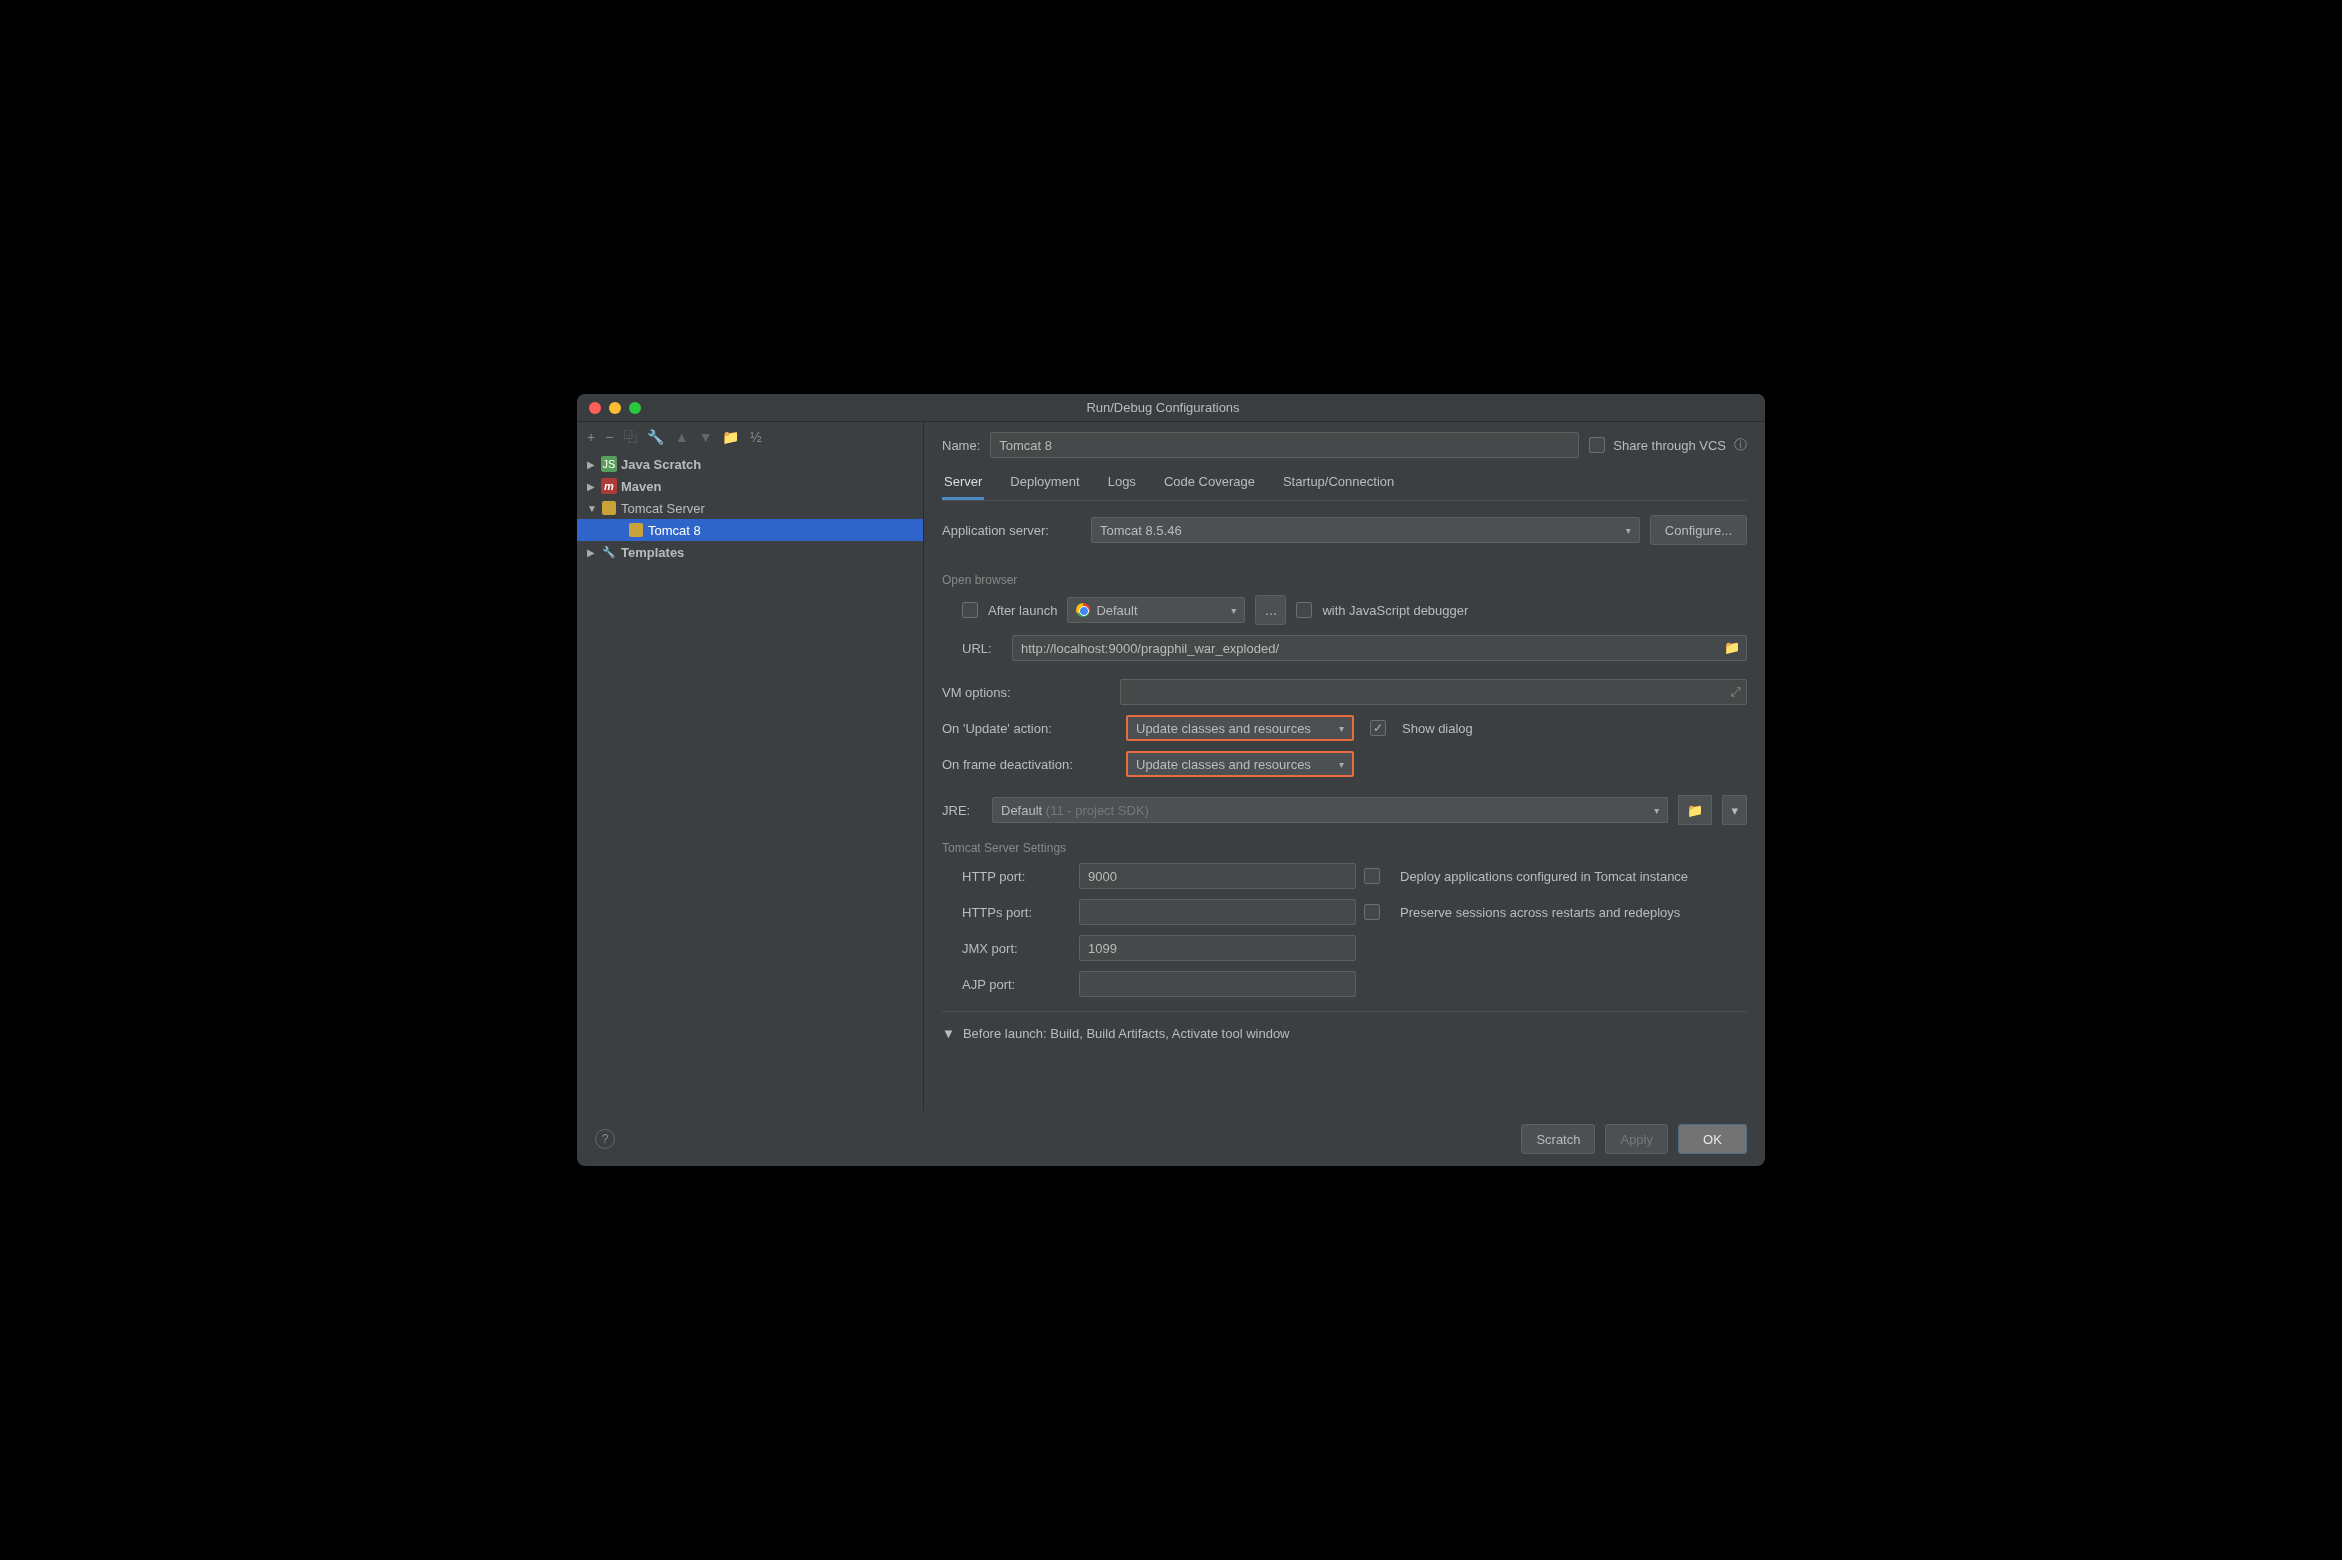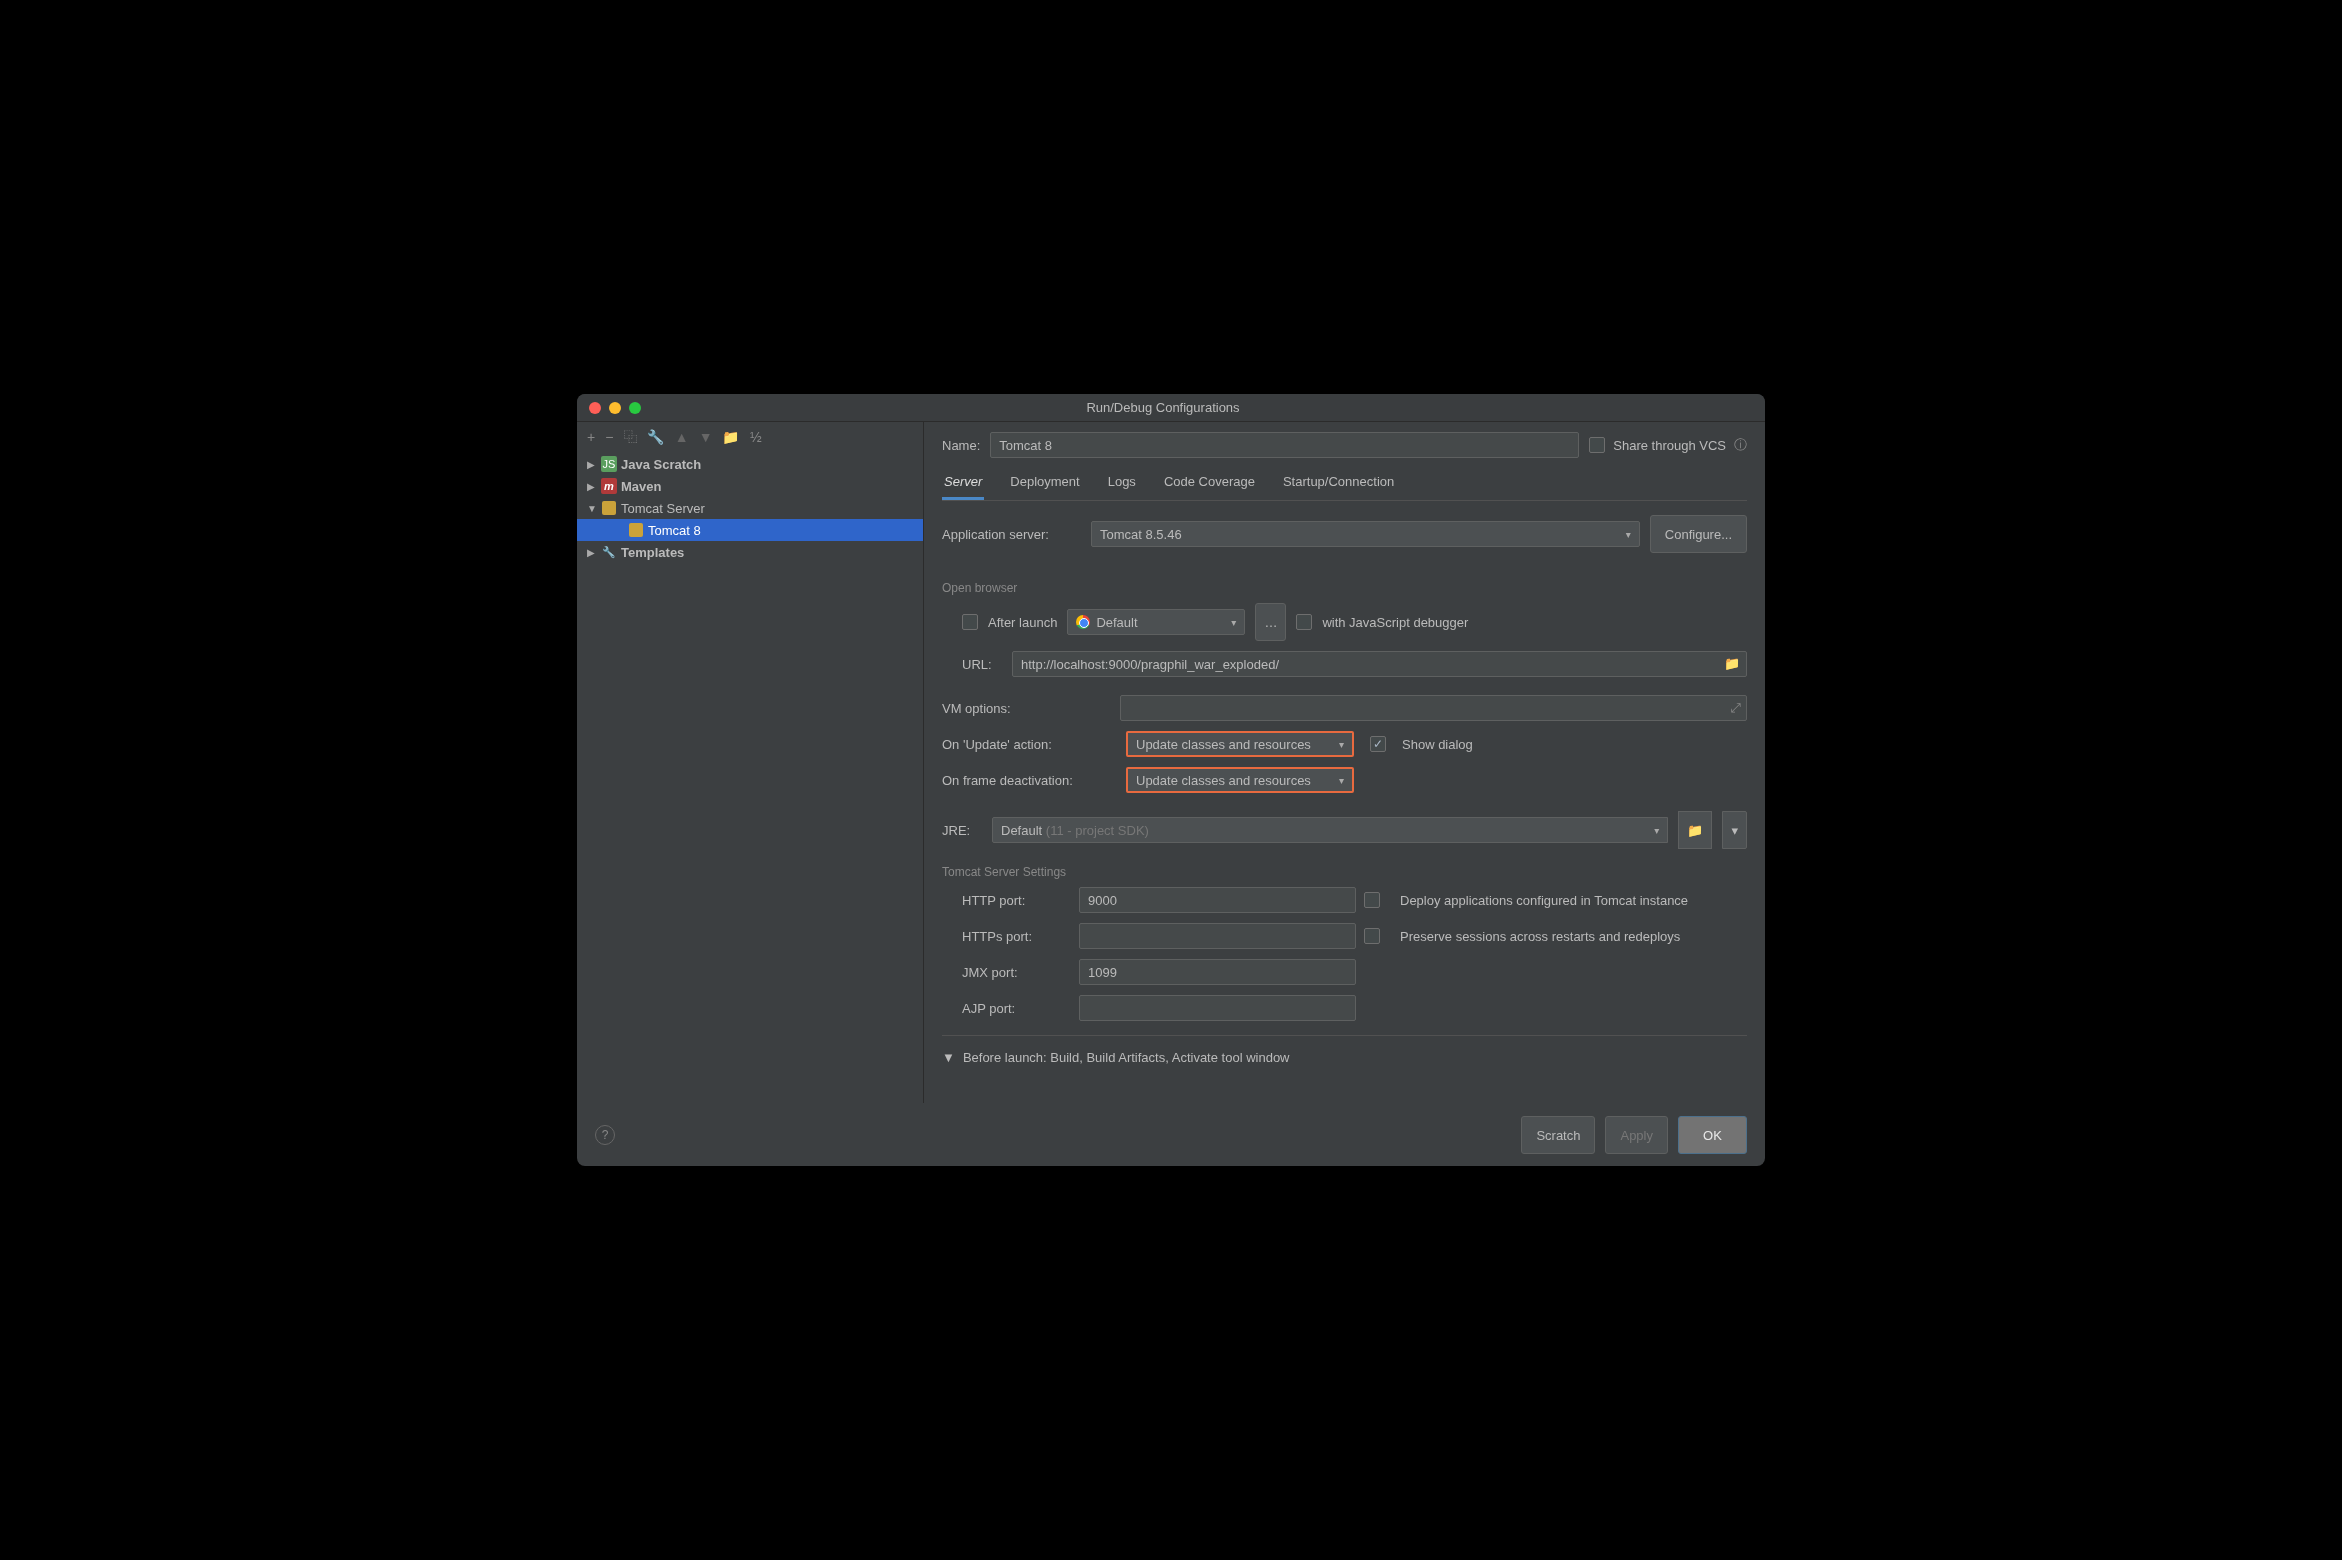--- a/index.html
+++ b/index.html
@@ -52,29 +52,29 @@
 .name-row { display:flex; align-items:center; gap:10px; margin-bottom:10px; }
 .label { color:#bbb; }
 input[type=text], .text-input {
   background:#45494a; border:1px solid #5e6060; color:#bbb; padding:4px 8px; height:26px; border-radius:2px; font-size:13px;
 }
 .name-row .text-input { flex:1; }
 .checkbox { width:16px; height:16px; border:1px solid #6e6e6e; border-radius:2px; background:#43494a; display:inline-block; }
 .checkbox.checked::after { content:"✓"; color:#a9b7c6; font-size:12px; display:block; text-align:center; line-height:14px; }
 .tabs { display:flex; gap:24px; border-bottom:1px solid #515151; margin-bottom:14px; }
 .tab { padding:6px 2px 8px 2px; color:#bbb; cursor:pointer; border-bottom:2px solid transparent; }
-.tab.active { border-bottom:3px solid #4a88c7; color:#ddd;font-style:italic; }
+.tab.active { border-bottom:3px solid #4a88c7; color:#ddd; }
 .row { display:flex; align-items:center; gap:10px; margin-bottom:10px; }
 .select {
   background:#4c5052; border:1px solid #5e6060; color:#bbb; height:26px; padding:0 24px 0 8px;
   border-radius:2px; position:relative; display:flex; align-items:center; cursor:pointer;
 }
 .select::after { content:"▾"; position:absolute; right:8px; color:#aaa; font-size:10px; }
 .btn {
-  background:#4c5052; border:1px solid #5e6060; color:#bbb; height:38px; padding:0 14px;
+  background:#4c5052; border:1px solid #5e6060; color:#bbb; height:30px; padding:0 14px;
   border-radius:3px; cursor:pointer; display:inline-flex; align-items:center;
 }
 .btn.small { padding:0 8px; }
 .btn.primary { background:#737373; border-color:#4c708c; color:#e8e8e8; }
 .btn.disabled { color:#777; }
 .fieldset-label { color:#888; font-size:12px; margin:18px 0 8px 0; }
 .option-row { display:flex; align-items:center; gap:16px; margin-bottom:10px; }
 .option-label { width:168px; color:#bbb; }
 .highlighted { border:2px solid #e86a3f; border-radius:2px; }
 .port-grid { display:grid; grid-template-columns:109px 277px 28px 1fr; gap:10px 8px; align-items:center; padding-left:20px; }

